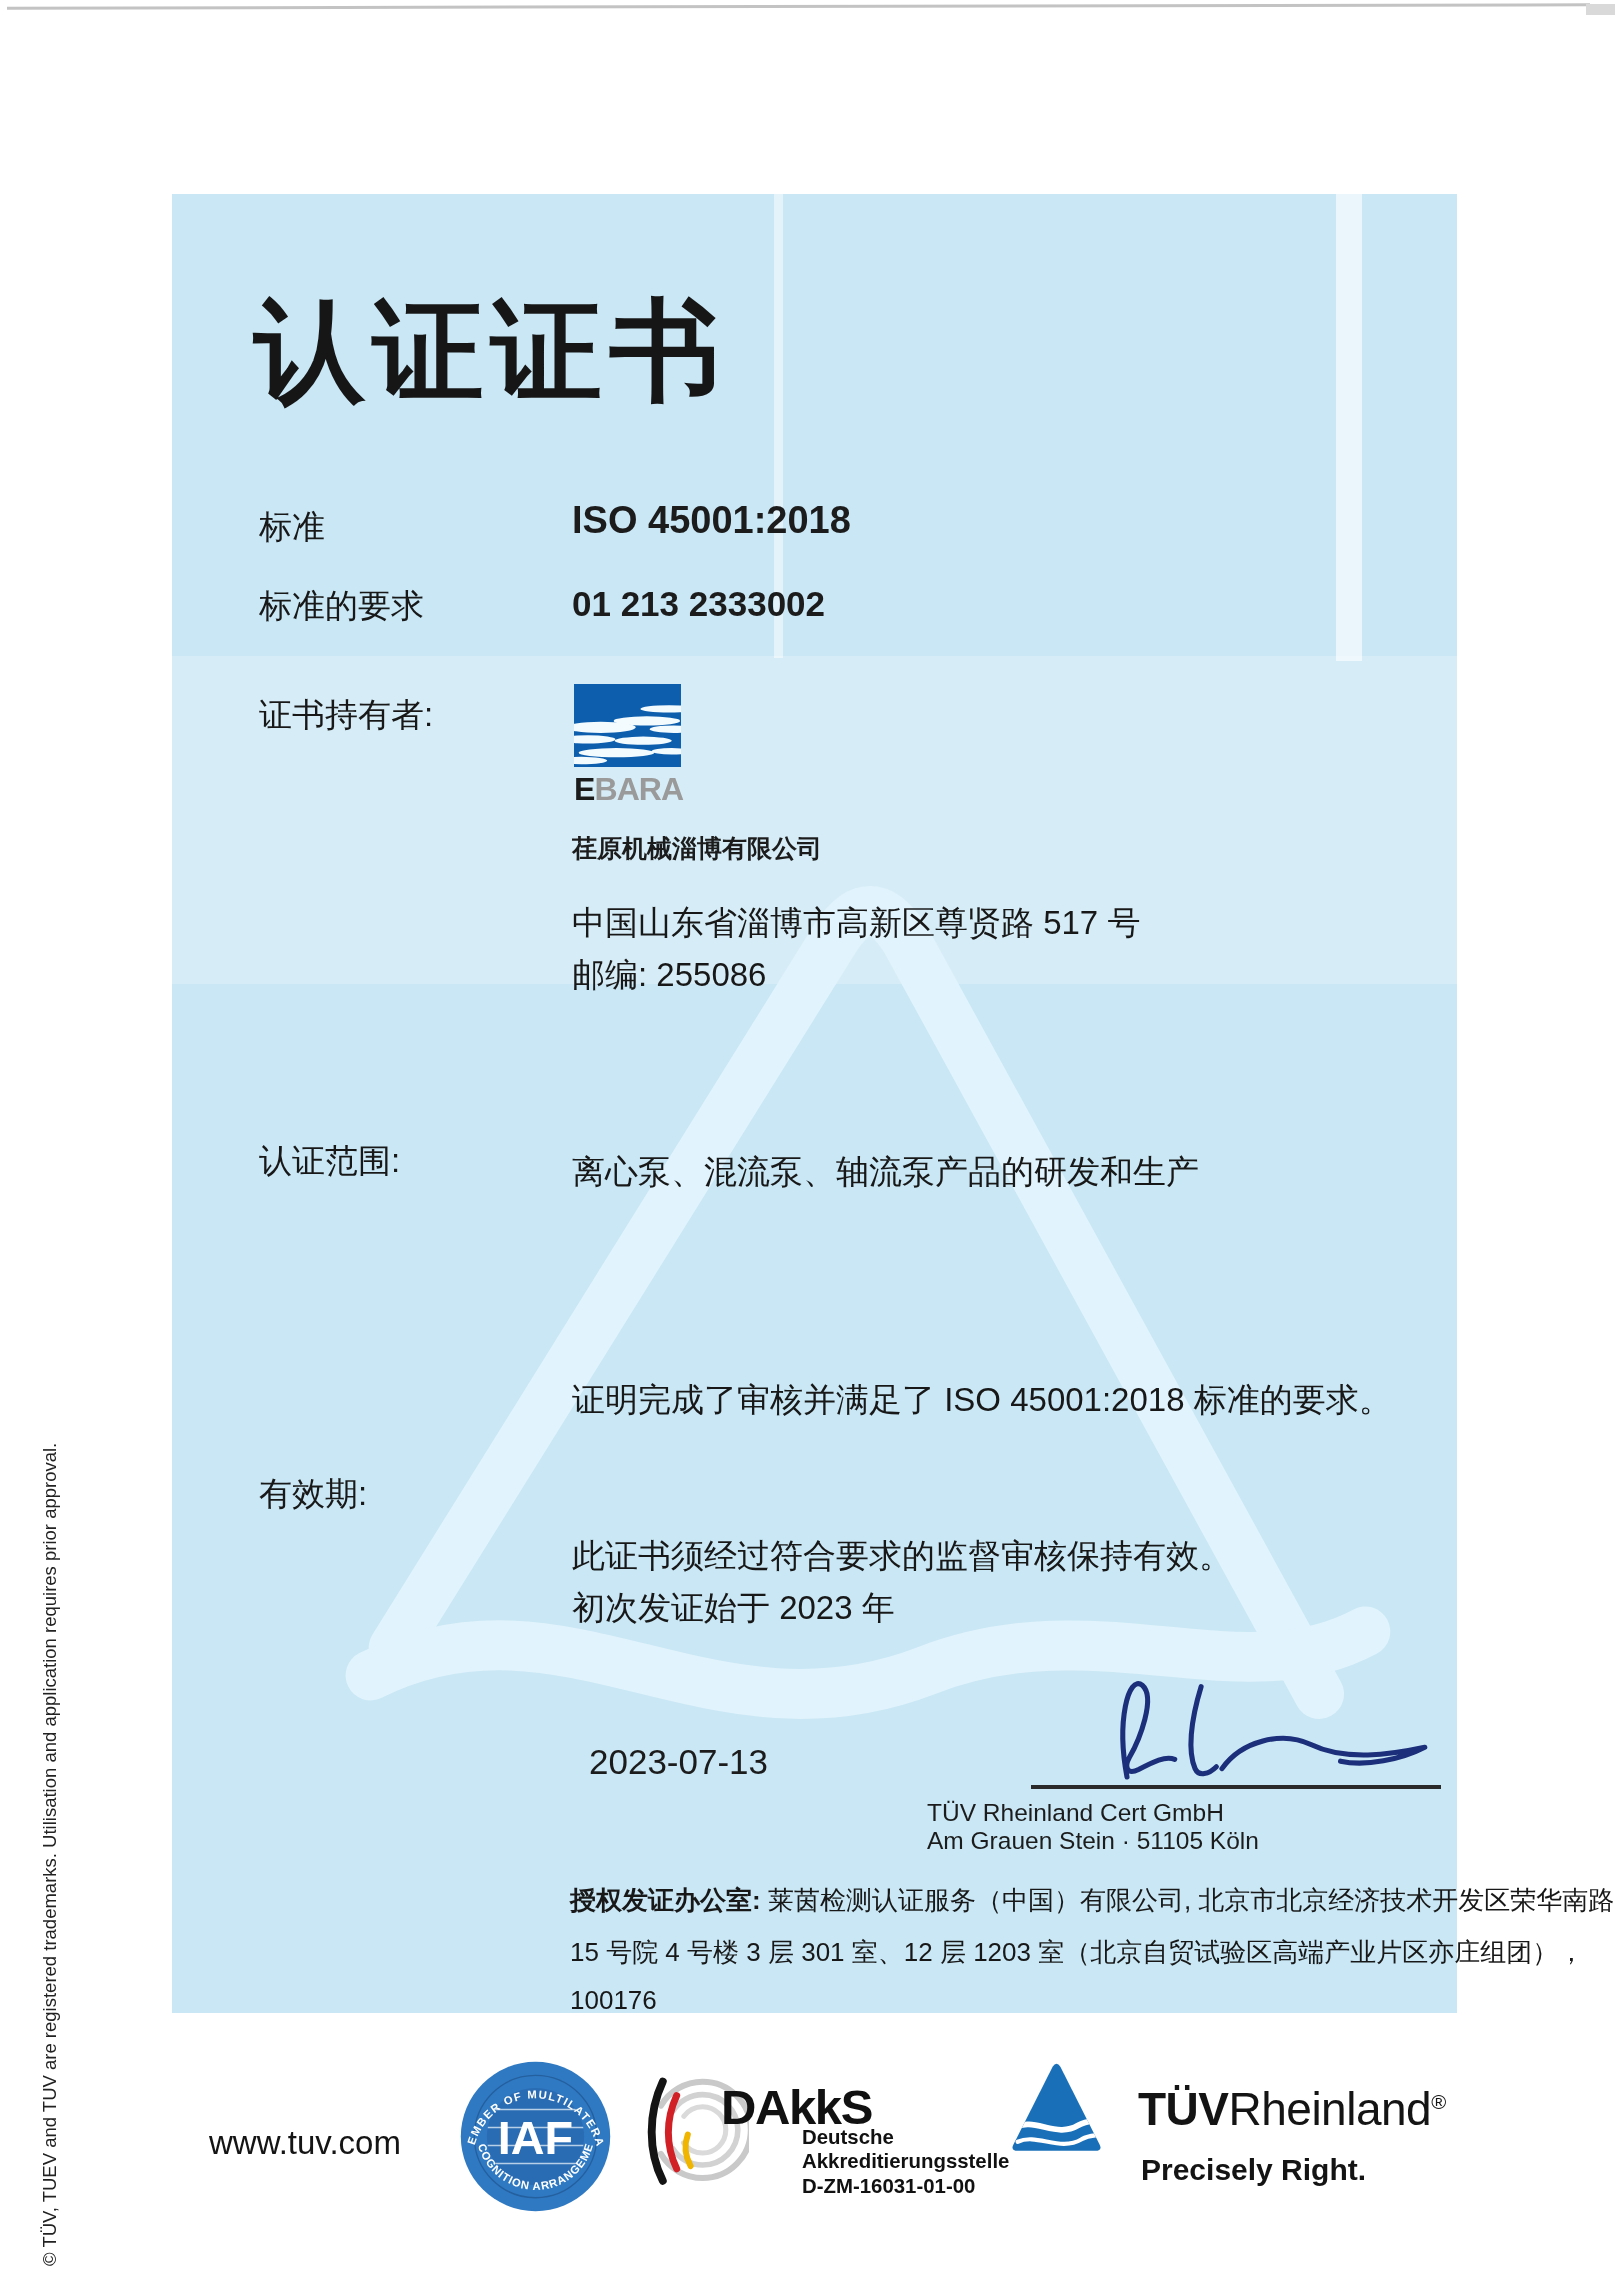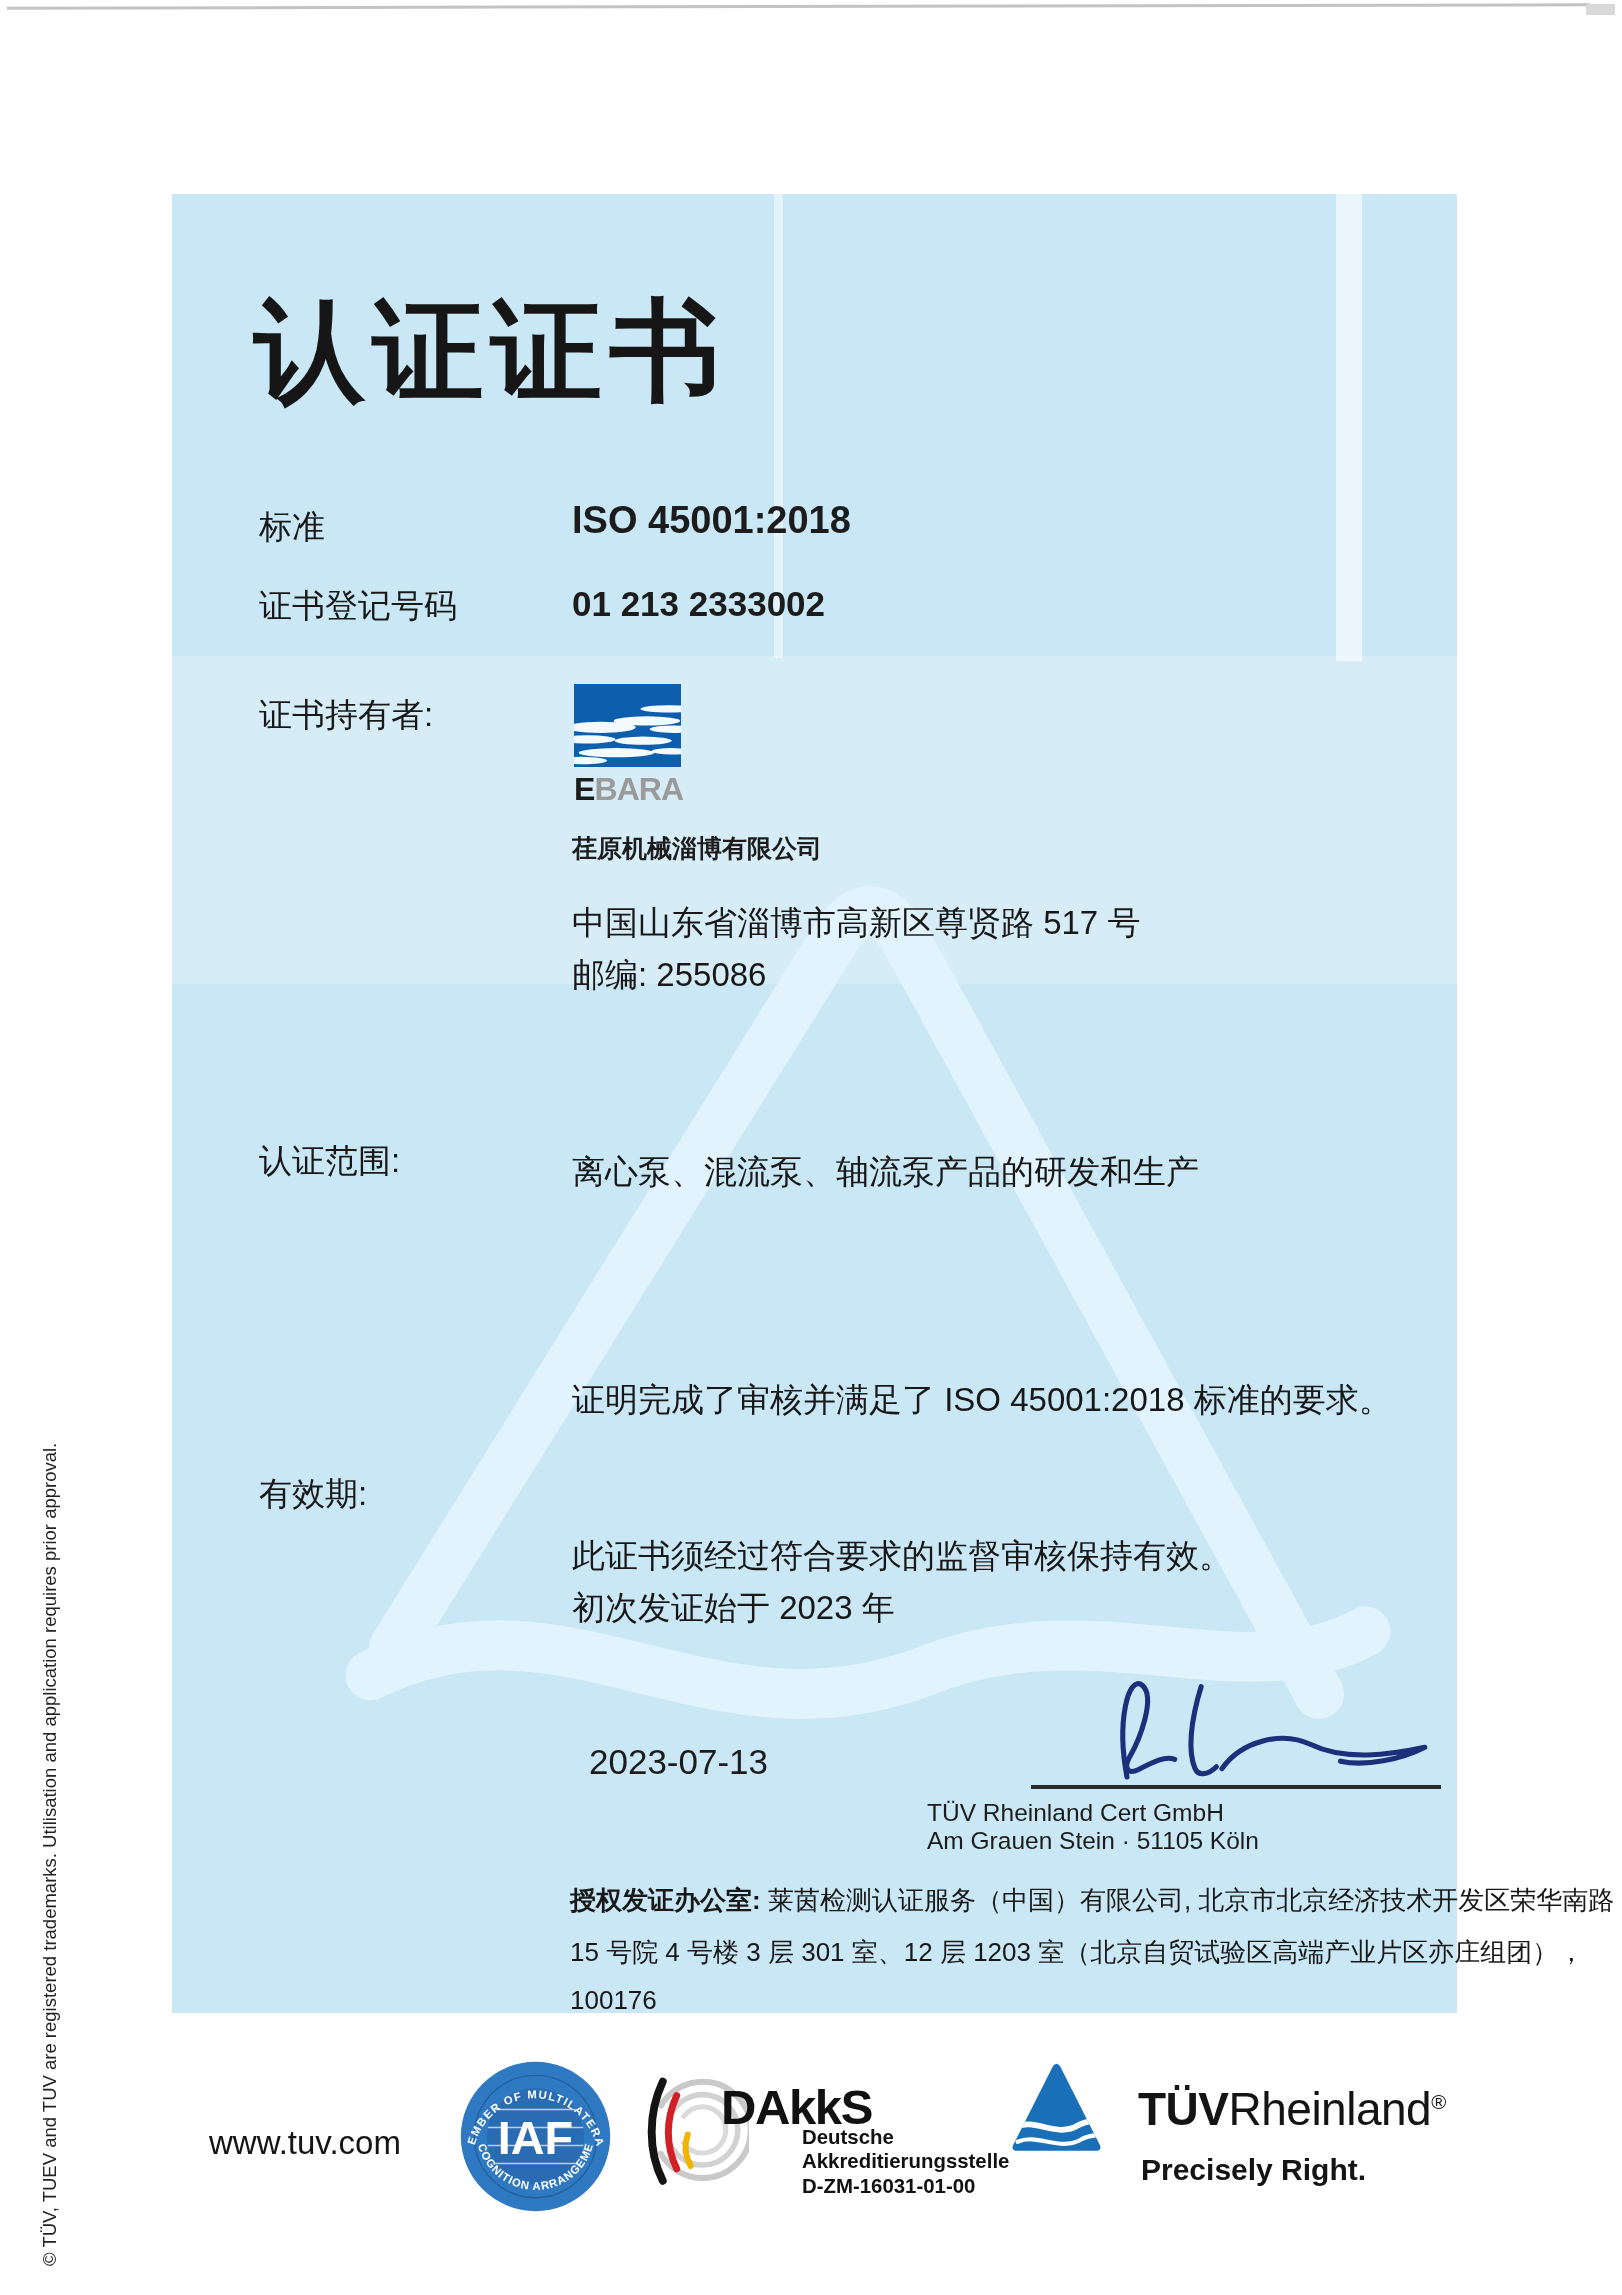--- a/index.html
+++ b/index.html
@@ -55,21 +55,21 @@
     <g fill="none" stroke="#e1f3fc" stroke-width="108" stroke-linecap="round" stroke-linejoin="round">
       <path d="M 330,2000 L 1282,470 Q 1360,345 1438,472 L 2330,2100"></path>
       <path d="M 280,2060 C 700,1850 1010,2230 1480,2050 C 1850,1905 2160,2110 2430,1965"></path>
     </g>
   </svg>
 
   <div class="abs title">认证证书</div>
 
   <div class="abs lab" style="left:259px;top:505px;">标准</div>
   <div class="abs std-val">ISO 45001:2018</div>
-  <div class="abs lab" style="left:259px;top:584px;">证书登记号码</div>
+  <div class="abs lab" style="left:259px;top:584px;">标准的要求</div>
   <div class="abs reg-val">01 213 2333002</div>
 
   <div class="abs lab" style="left:259px;top:693px;">证书持有者:</div>
 
   <div class="abs" style="left:574px;top:684px;">
     <svg width="107" height="83" viewBox="0 0 232 180">
       <defs>
           <clipPath id="ebclip">
             <rect x="0" y="0" width="232" height="180"></rect>
           </clipPath>

